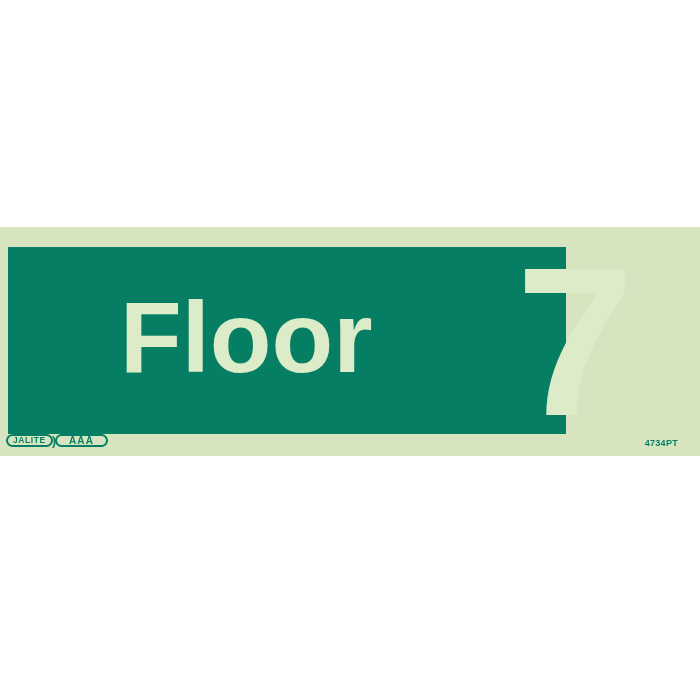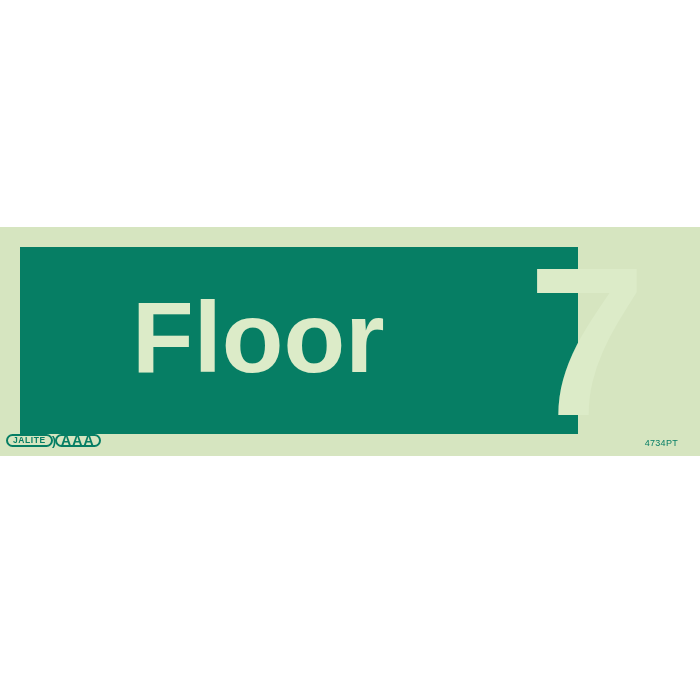--- a/index.html
+++ b/index.html
@@ -13,21 +13,21 @@
   html,body{width:700px;height:700px;background:var(--background);overflow:hidden;}
   .canvas{
     position:relative;width:700px;height:700px;background:var(--background);
     font-family:"Liberation Sans",sans-serif;
   }
   .panel{
     position:absolute;left:0;top:227px;width:700px;height:229px;
     background:var(--panel);
   }
   .face{
-    position:absolute;left:20px;top:20px;width:558px;height:187px;
+    position:absolute;left:8px;top:20px;width:558px;height:187px;
     background:var(--sign-face);
     padding-left:20px;
   }
   .floor-label{
     position:absolute;left:112px;top:40px;
     font-weight:bold;font-size:101px;line-height:101px;
     letter-spacing:0px;color:var(--text);white-space:nowrap;
   }
   .floor-number{
     position:absolute;left:508px;top:-11px;
@@ -42,25 +42,25 @@
   .brand-name{
     display:inline-block;border:2px solid var(--brand-green);border-radius:8px;
     padding:0 5px;font-size:8.5px;line-height:9px;letter-spacing:0.6px;
   }
   .brand-sep{
     font-size:12px;line-height:12px;margin-left:-1px;margin-right:-1px;
     transform:scaleY(1.05);
   }
   .brand-grade{
     display:inline-block;border:2px solid var(--brand-green);border-radius:8px;
-    padding:0 4px;font-size:14px;line-height:9px;letter-spacing:1.2px;
+    padding:0 12px;font-size:10px;line-height:9px;letter-spacing:1.2px;
   }
   .code{
     position:absolute;right:22px;top:212px;
-    font-size:9px;line-height:9px;font-weight:normal;letter-spacing:0.3px;
+    font-size:9px;line-height:9px;font-weight:bold;letter-spacing:0.3px;
     color:var(--brand-green);white-space:nowrap;
   }
 </style>
 </head>
 <body>
 
 <div class="canvas">
   <div class="panel">
     <div class="face">
       <span class="floor-label">Floor</span>

